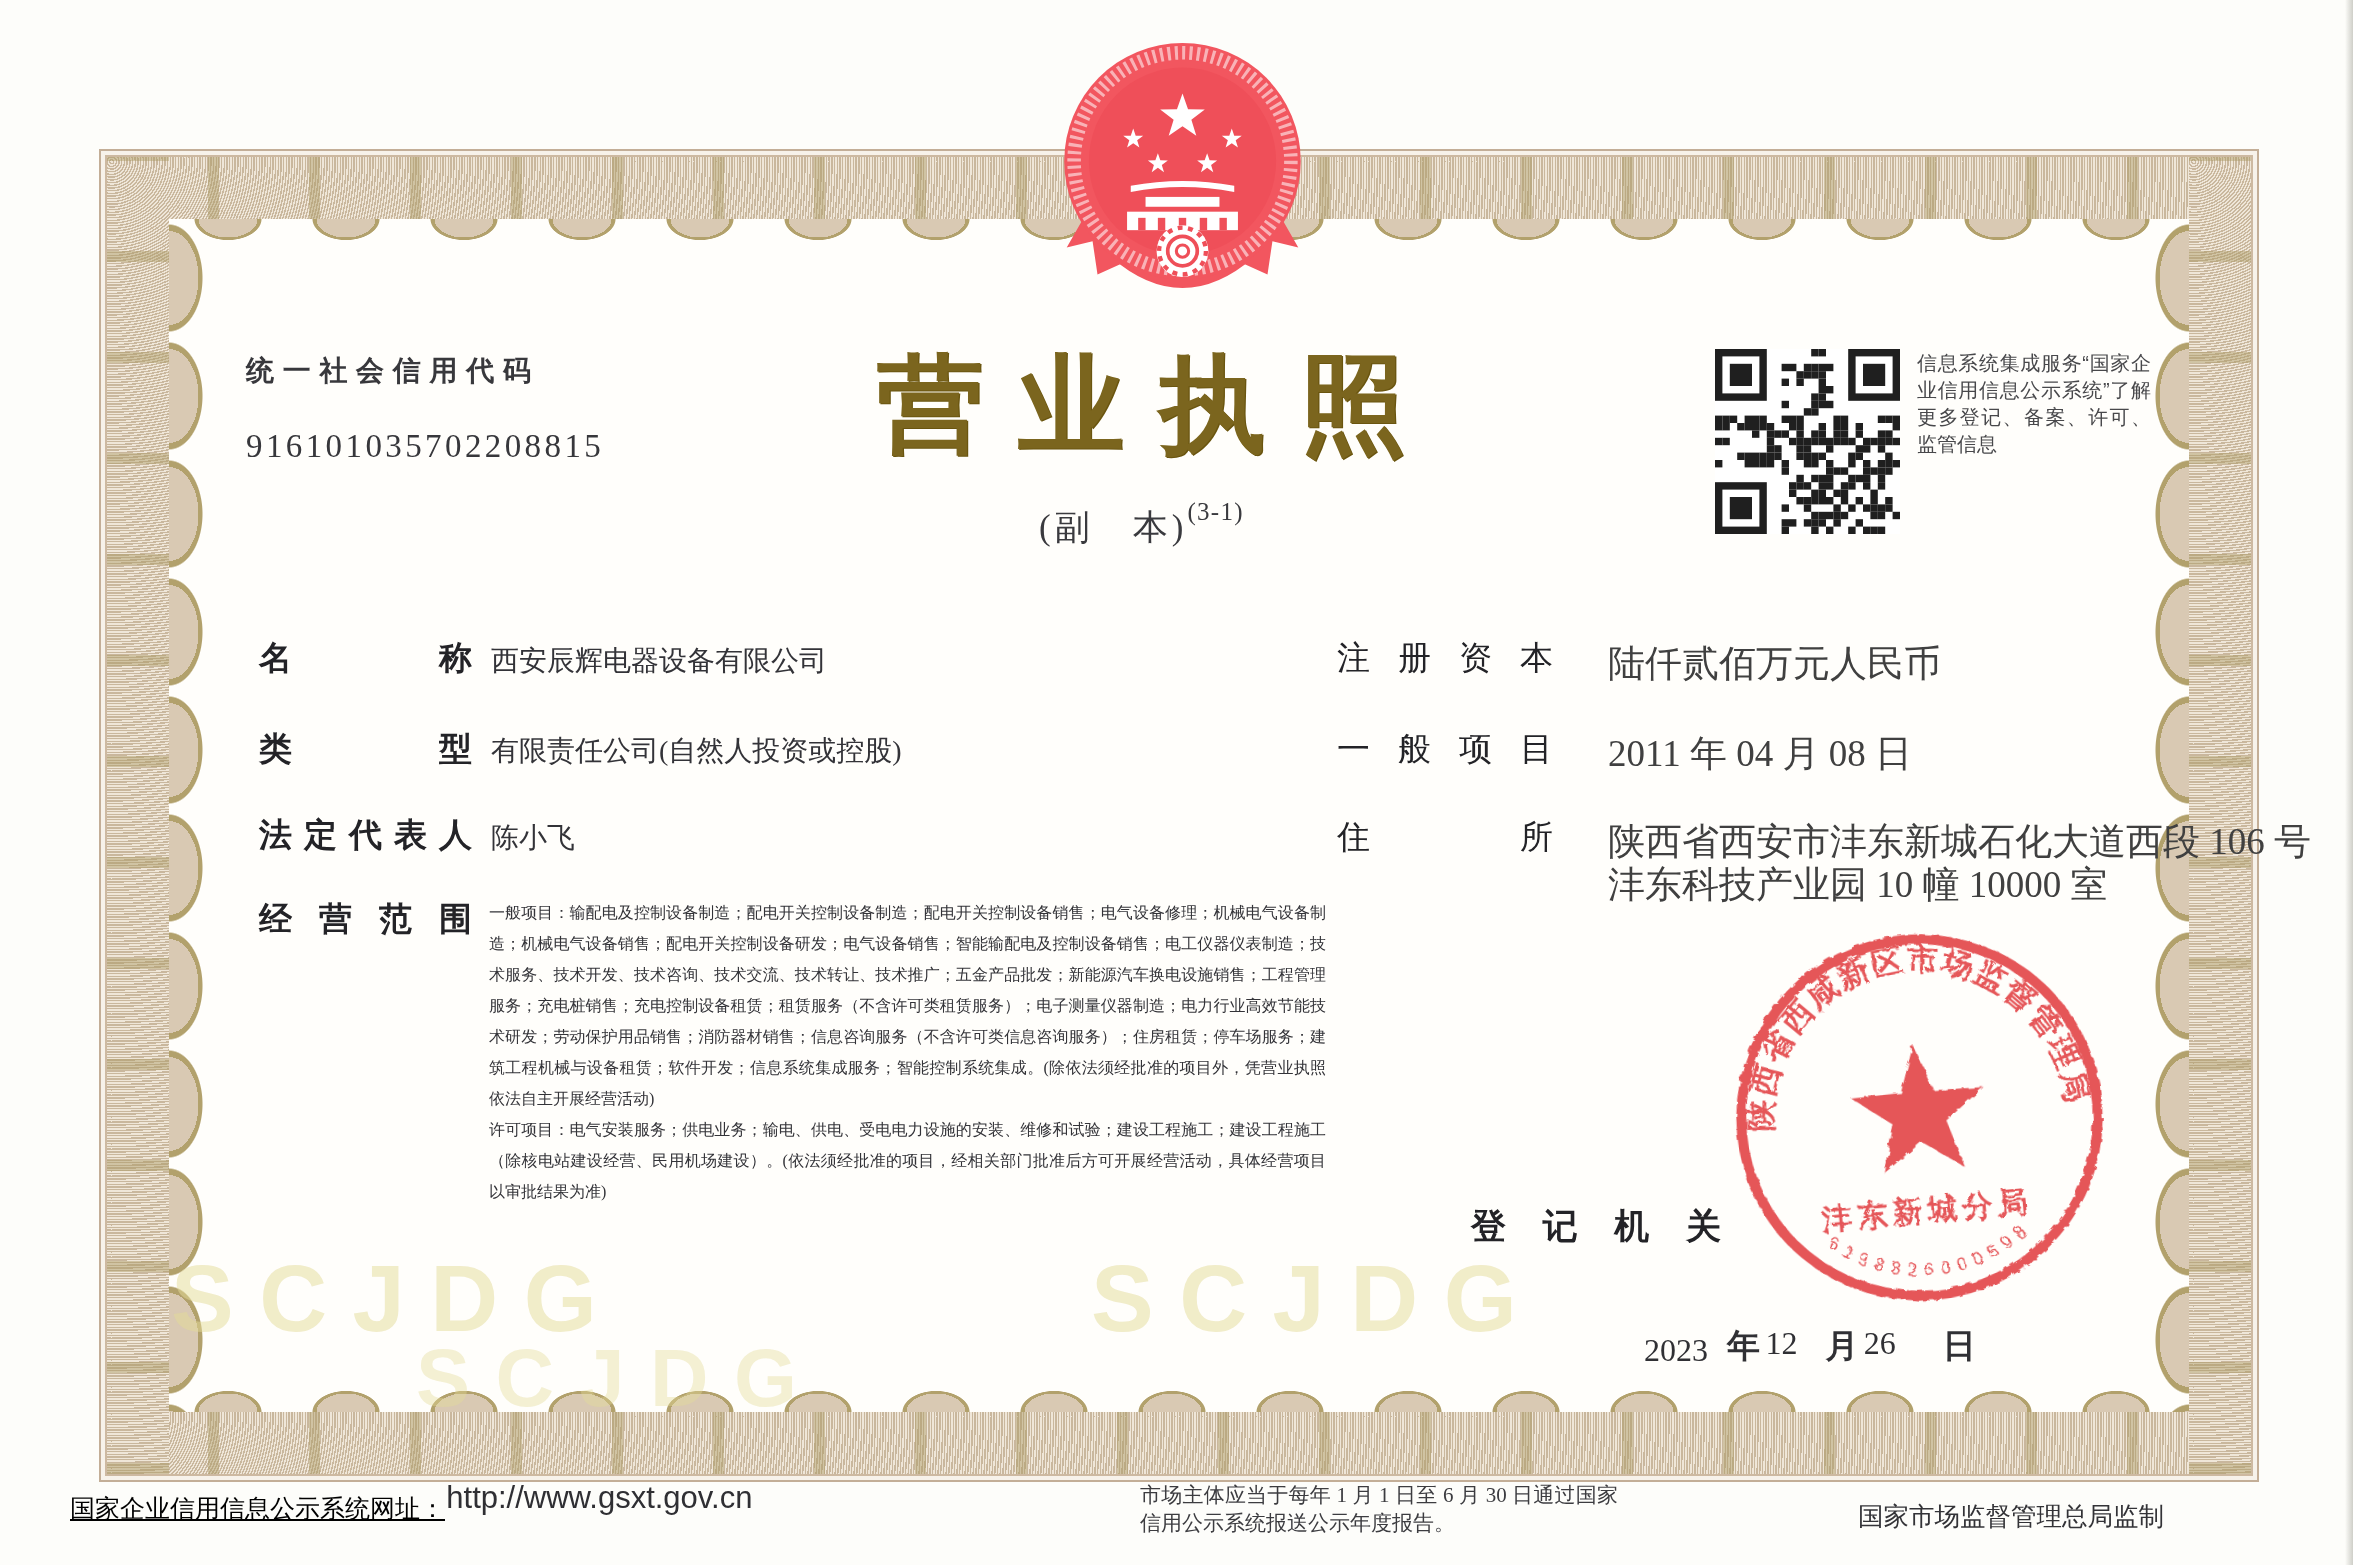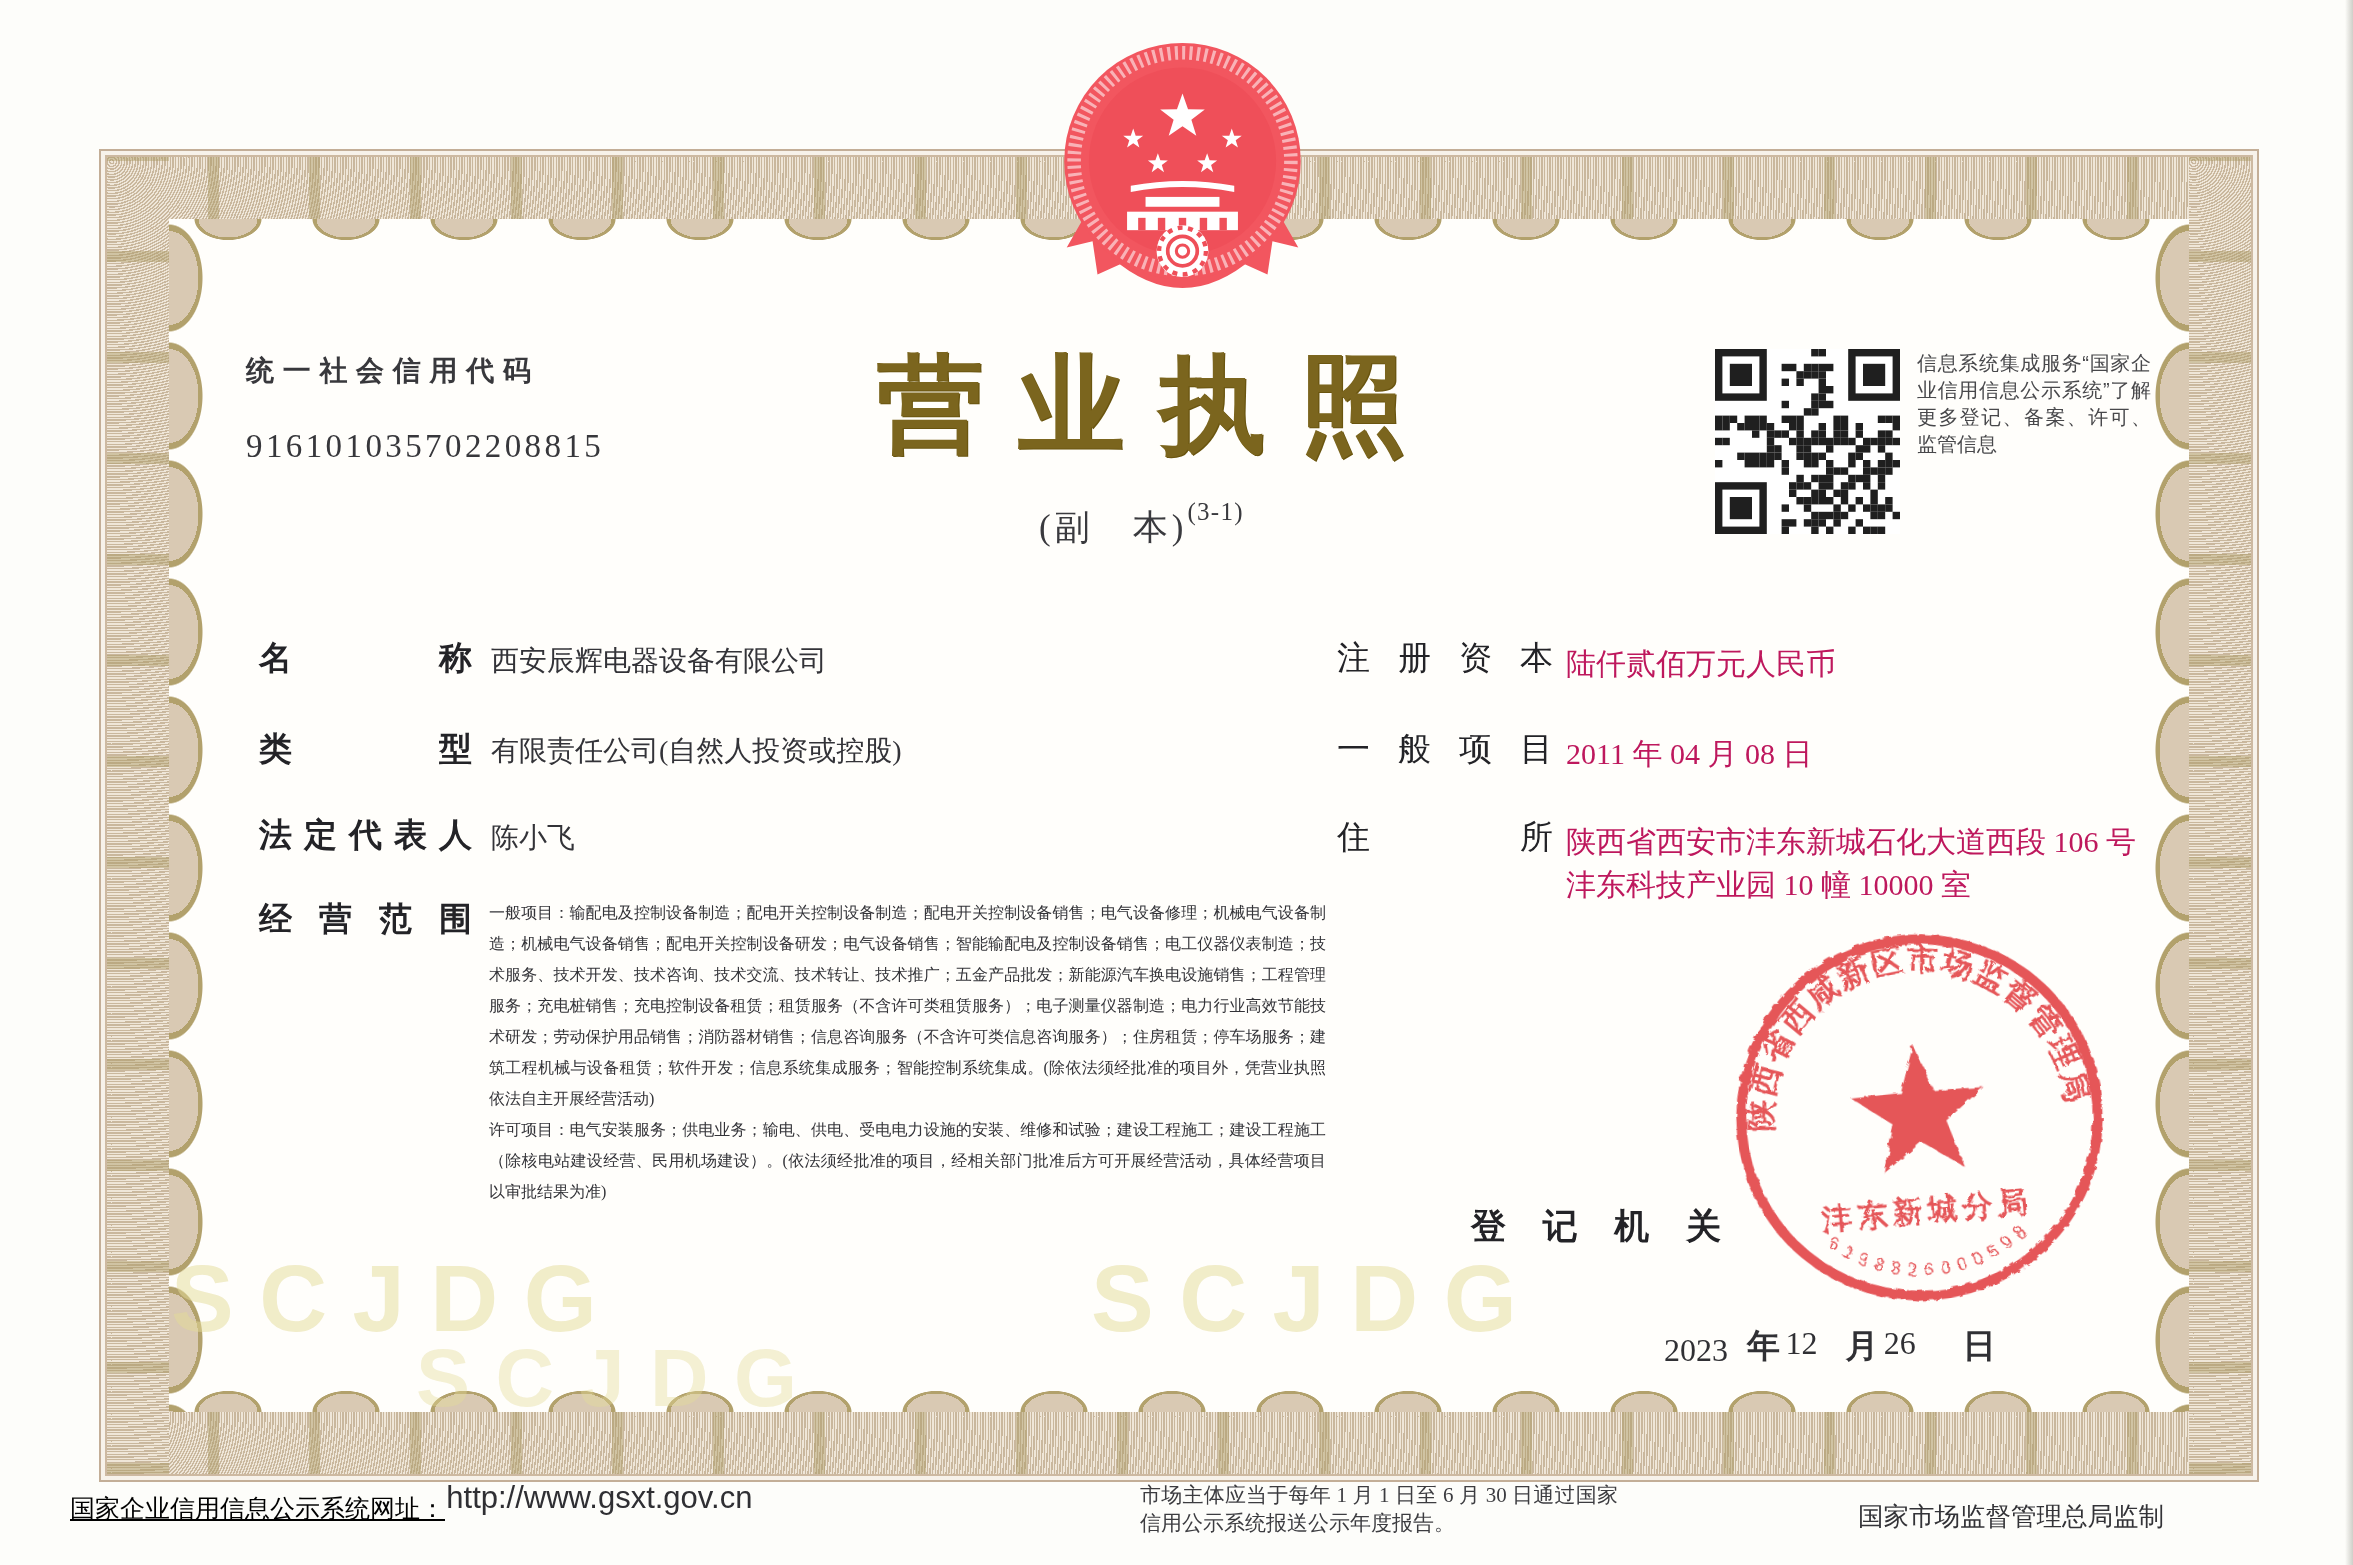--- a/index.html
+++ b/index.html
@@ -60,34 +60,34 @@
   .qr{position:absolute;left:1715px;top:349px;width:185px;height:185px;z-index:2;}
   .qrcap{position:absolute;left:1917px;top:350px;width:234px;z-index:2;
       font-size:20px;line-height:27px;color:#48484b;text-align:justify;}
   
   .lab-l{position:absolute;left:259px;width:213px;font-size:33px;font-weight:bold;color:#232327;
       text-align:justify;text-align-last:justify;z-index:2;}
   .val-l{position:absolute;left:491px;width:839px;font-size:28px;color:#333338;z-index:2;
       font-family:"Liberation Serif","DejaVu Serif",serif;}
   .lab-r{position:absolute;left:1337px;width:216px;font-size:33px;font-weight:normal;color:#232327;
       text-align:justify;text-align-last:justify;z-index:2;}
-  .val-r{position:absolute;left:1566px;width:725px;font-size:30px;color:#be185d;z-index:2;
+  .val-r{position:absolute;left:1608px;width:725px;font-size:37px;color:#404040;z-index:2;
       font-family:"Liberation Serif","DejaVu Serif",serif;line-height:43px;}
   .scope{position:absolute;left:489px;top:897px;width:837px;z-index:2;
       font-size:16px;line-height:31px;color:#333338;text-align:justify;
       font-family:"Liberation Serif","DejaVu Serif",serif;}
   .scope p{margin:0;}
   
   .seal{position:absolute;left:1720px;top:918px;width:399px;height:399px;z-index:4;
       transform:rotate(-5deg);opacity:.93;}
   .regauth{position:absolute;left:1471px;top:1203px;width:250px;font-size:35px;font-weight:bold;
       color:#232327;text-align:justify;text-align-last:justify;z-index:2;}
   .datealine{position:absolute;left:1644px;top:1324px;width:524px;z-index:2;
       font-family:"Liberation Serif","DejaVu Serif",serif;color:#303034;
-      display:flex;align-items:flex-end;margin-left:20px;}
+      display:flex;align-items:flex-end;}
   .datealine .num{font-size:32px;}
   .datealine .unit{font-size:33px;font-weight:bold;}
   .datealine .raise{position:relative;top:-6.7px;}
   .g28{margin-left:19px;}.g8{margin-left:5.4px;}.g42{margin-left:28px;}.g70{margin-left:47px;}
   
   .foot-left{position:absolute;left:70px;top:1489px;display:flex;align-items:flex-end;z-index:2;}
   .foot-left .lab{font-size:25px;color:#000000;text-decoration:underline;}
   .foot-left .url{font-size:31px;color:#2f2f33;margin-left:1.3px;position:relative;top:-9.4px;
       font-family:"Liberation Sans","DejaVu Sans",sans-serif;}
   .foot-mid{position:absolute;left:1140px;top:1482px;width:478px;font-size:21px;line-height:27.5px;

